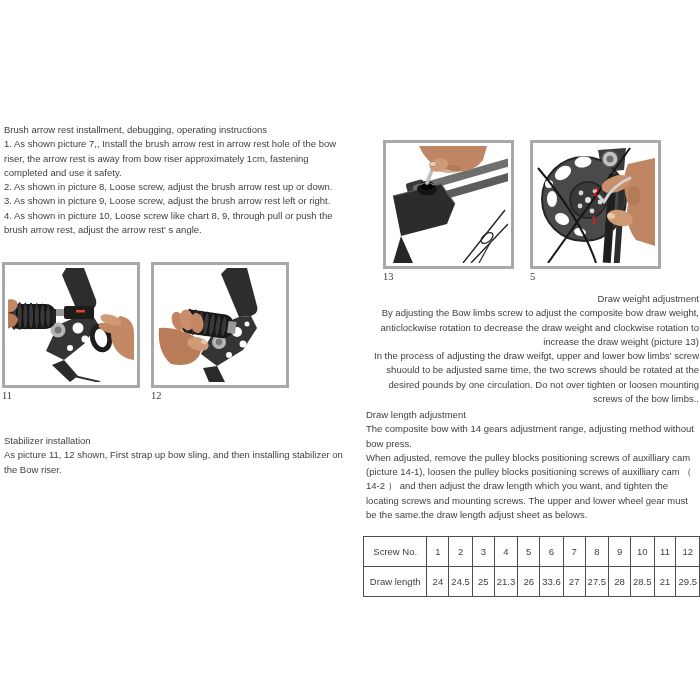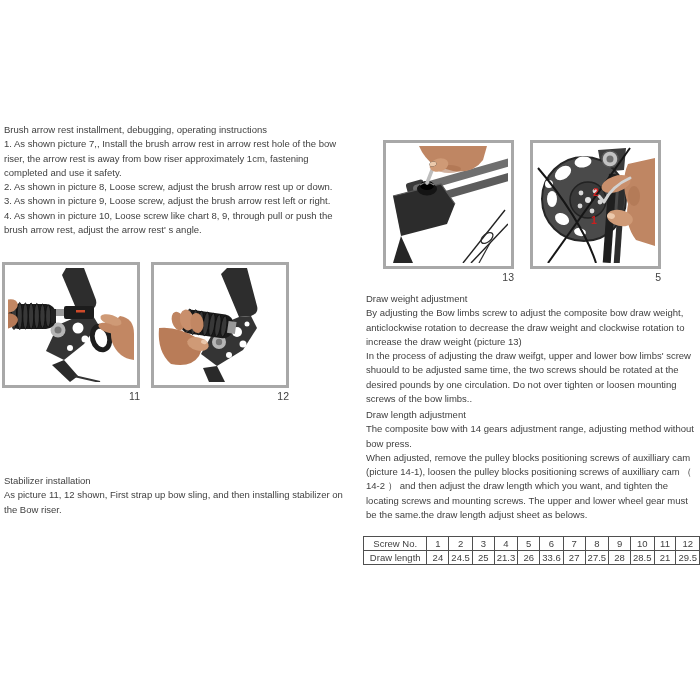--- a/index.html
+++ b/index.html
@@ -5,28 +5,28 @@
   html,body { margin:0; padding:0; background:#ffffff; }
   .page {
     position:relative; width:700px; height:700px; background:#ffffff;
     font-family:"Liberation Sans","DejaVu Sans",sans-serif;
     color:#414141; overflow:hidden;border-radius:11px;
   }
   .tblock { position:absolute; font-size:9.5px; line-height:14.3px; }
   .tblock p { margin:0; }
   .fig { position:absolute; background:#ffffff; border:3px solid #a8a8a8; padding:3px; }
   .fig svg { display:block; background:#ffffff; }
-  .figcap { position:absolute; text-align:right; font-size:10.5px; color:#414141; }
+  .figcap { position:absolute; text-align:left; font-size:10.5px; color:#414141;font-family:Liberation Serif, serif; }
   table.sheet {
     position:absolute; left:363px; top:536px;
     border-collapse:collapse; table-layout:fixed;
     font-size:9.5px; color:#414141; background:#ffffff;
   }
   table.sheet td {
-    border:1px solid #4f4f4f; height:13px; padding:0 2px;
+    border:1px solid #4f4f4f; height:13px; padding:8px 2px;
     text-align:center; white-space:nowrap; overflow:hidden;
   }
   td.rowhdr { text-align:center; }
   .marker { font:bold 10.5px "Liberation Sans","DejaVu Sans",sans-serif; fill:#cc1f1f; }
 </style>
 </head>
 <body>
 
 <div class="page">
 
@@ -110,21 +110,21 @@
         <ellipse cx="21" cy="53" rx="6" ry="9.5" fill="#bf8460" transform="rotate(-18 21 53)"></ellipse>
         <ellipse cx="30" cy="52" rx="7" ry="10.5" fill="#c98f6c" transform="rotate(-12 30 52)"></ellipse>
         <ellipse cx="40" cy="55" rx="6.5" ry="10" fill="#c28763" transform="rotate(-8 40 55)"></ellipse>
         <ellipse cx="41" cy="76" rx="11" ry="6.5" fill="#cf9a76" transform="rotate(15 41 76)"></ellipse>
         <ellipse cx="47" cy="74" rx="3" ry="2" fill="#e9c6aa" transform="rotate(15 47 74)"></ellipse>
       </g>
     </svg>
   </div>
   <div class="figcap" style="left:151px; top:390px; width:138px;">12</div>
 
-  <div class="tblock" style="left:4px; top:434px; width:341px;margin-top:40px;">
+  <div class="tblock" style="left:4px; top:434px; width:341px;">
     <p>Stabilizer installation</p>
     <p>As picture 11, 12 shown,  First strap up bow sling, and then installing stabilizer on the Bow riser.</p>
   </div>
 
   <div class="fig" style="left:383px; top:140px;">
     <svg width="119" height="117" viewBox="0 0 119 117">
       <g transform="rotate(-16 60 45)">
         <rect x="20" y="26" width="18" height="28" rx="3" fill="#3a3a3a"></rect>
         <rect x="26" y="30" width="110" height="8" rx="4" fill="#6f6f6f"></rect>
         <rect x="26" y="44" width="110" height="8" rx="4" fill="#5c5c5c"></rect>
@@ -195,21 +195,21 @@
         <ellipse cx="84" cy="72" rx="13" ry="8" fill="#cf9a76" transform="rotate(12 84 72)"></ellipse>
         <ellipse cx="75" cy="70" rx="4" ry="2.8" fill="#ecc9ac" transform="rotate(12 75 70)"></ellipse>
       </g>
       <path d="M94,32 Q76,40 68,56 M68,56 L63,50" fill="none" stroke="#d2d2d2" stroke-width="3" stroke-linecap="round"></path>
       <text class="marker" x="57" y="50">2</text>
       <text class="marker" x="55" y="78">1</text>
     </svg>
   </div>
   <div class="figcap" style="left:530px; top:271px; width:131px;">5</div>
 
-  <div class="tblock" style="left:366px; top:292px; width:333px;">
+  <div class="tblock" style="left:366px; top:292px; width:333px;text-align:right;">
     <p>Draw weight adjustment</p>
     <p>By adjusting the Bow limbs screw to adjust the composite bow draw weight, anticlockwise rotation to decrease the draw weight and clockwise rotation to increase the draw weight (picture 13)</p>
     <p>In the process of adjusting the draw weifgt, upper and lower bow limbs' screw shuould to be adjusted same time, the two screws should be rotated at the desired pounds by one circulation. Do not over tighten or loosen mounting screws of the bow limbs..</p>
   </div>
 
   <div class="tblock" style="left:366px; top:408px; width:333px;">
     <p>Draw length adjustment</p>
     <p>The composite bow with 14 gears adjustment range, adjusting method without bow press.</p>
     <p>When adjusted, remove the pulley blocks positioning screws of auxilliary cam (picture 14-1), loosen the pulley blocks positioning screws of auxilliary cam （ 14-2 ）  and then adjust the draw length which you want, and tighten the locating screws and mounting screws. The upper and lower wheel gear must be the same.the draw length adjust sheet as belows.</p>
   </div>

